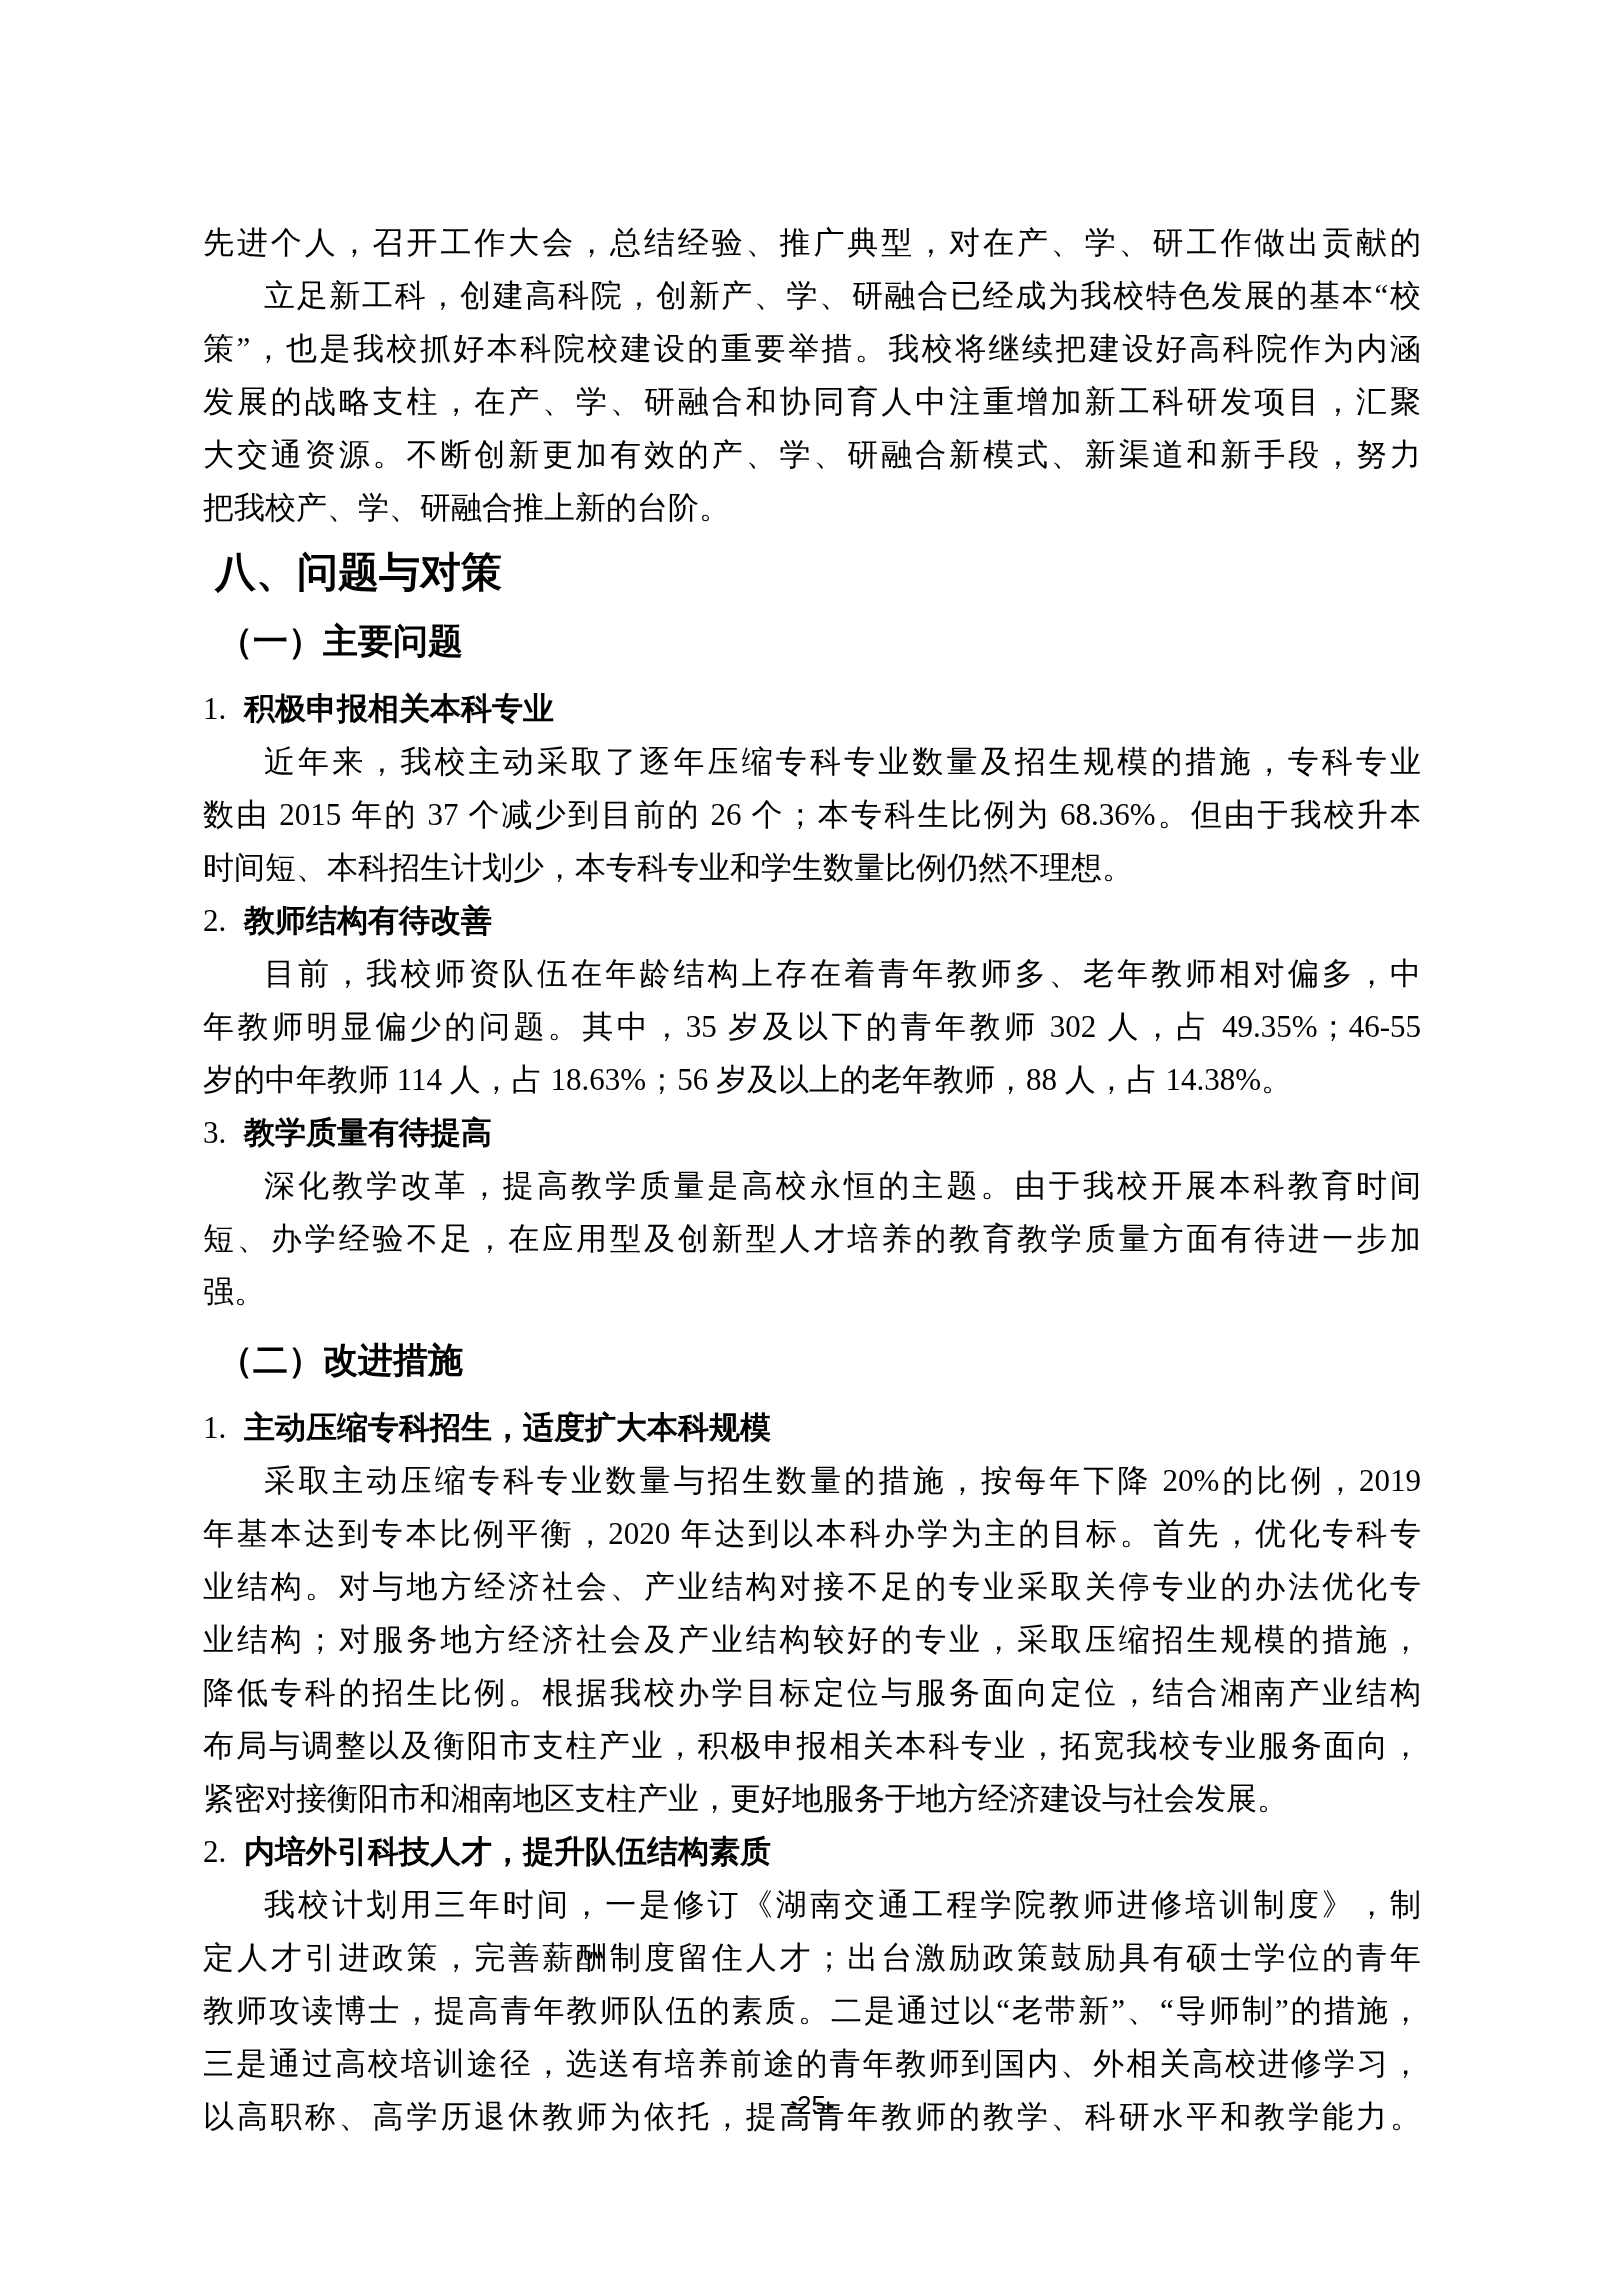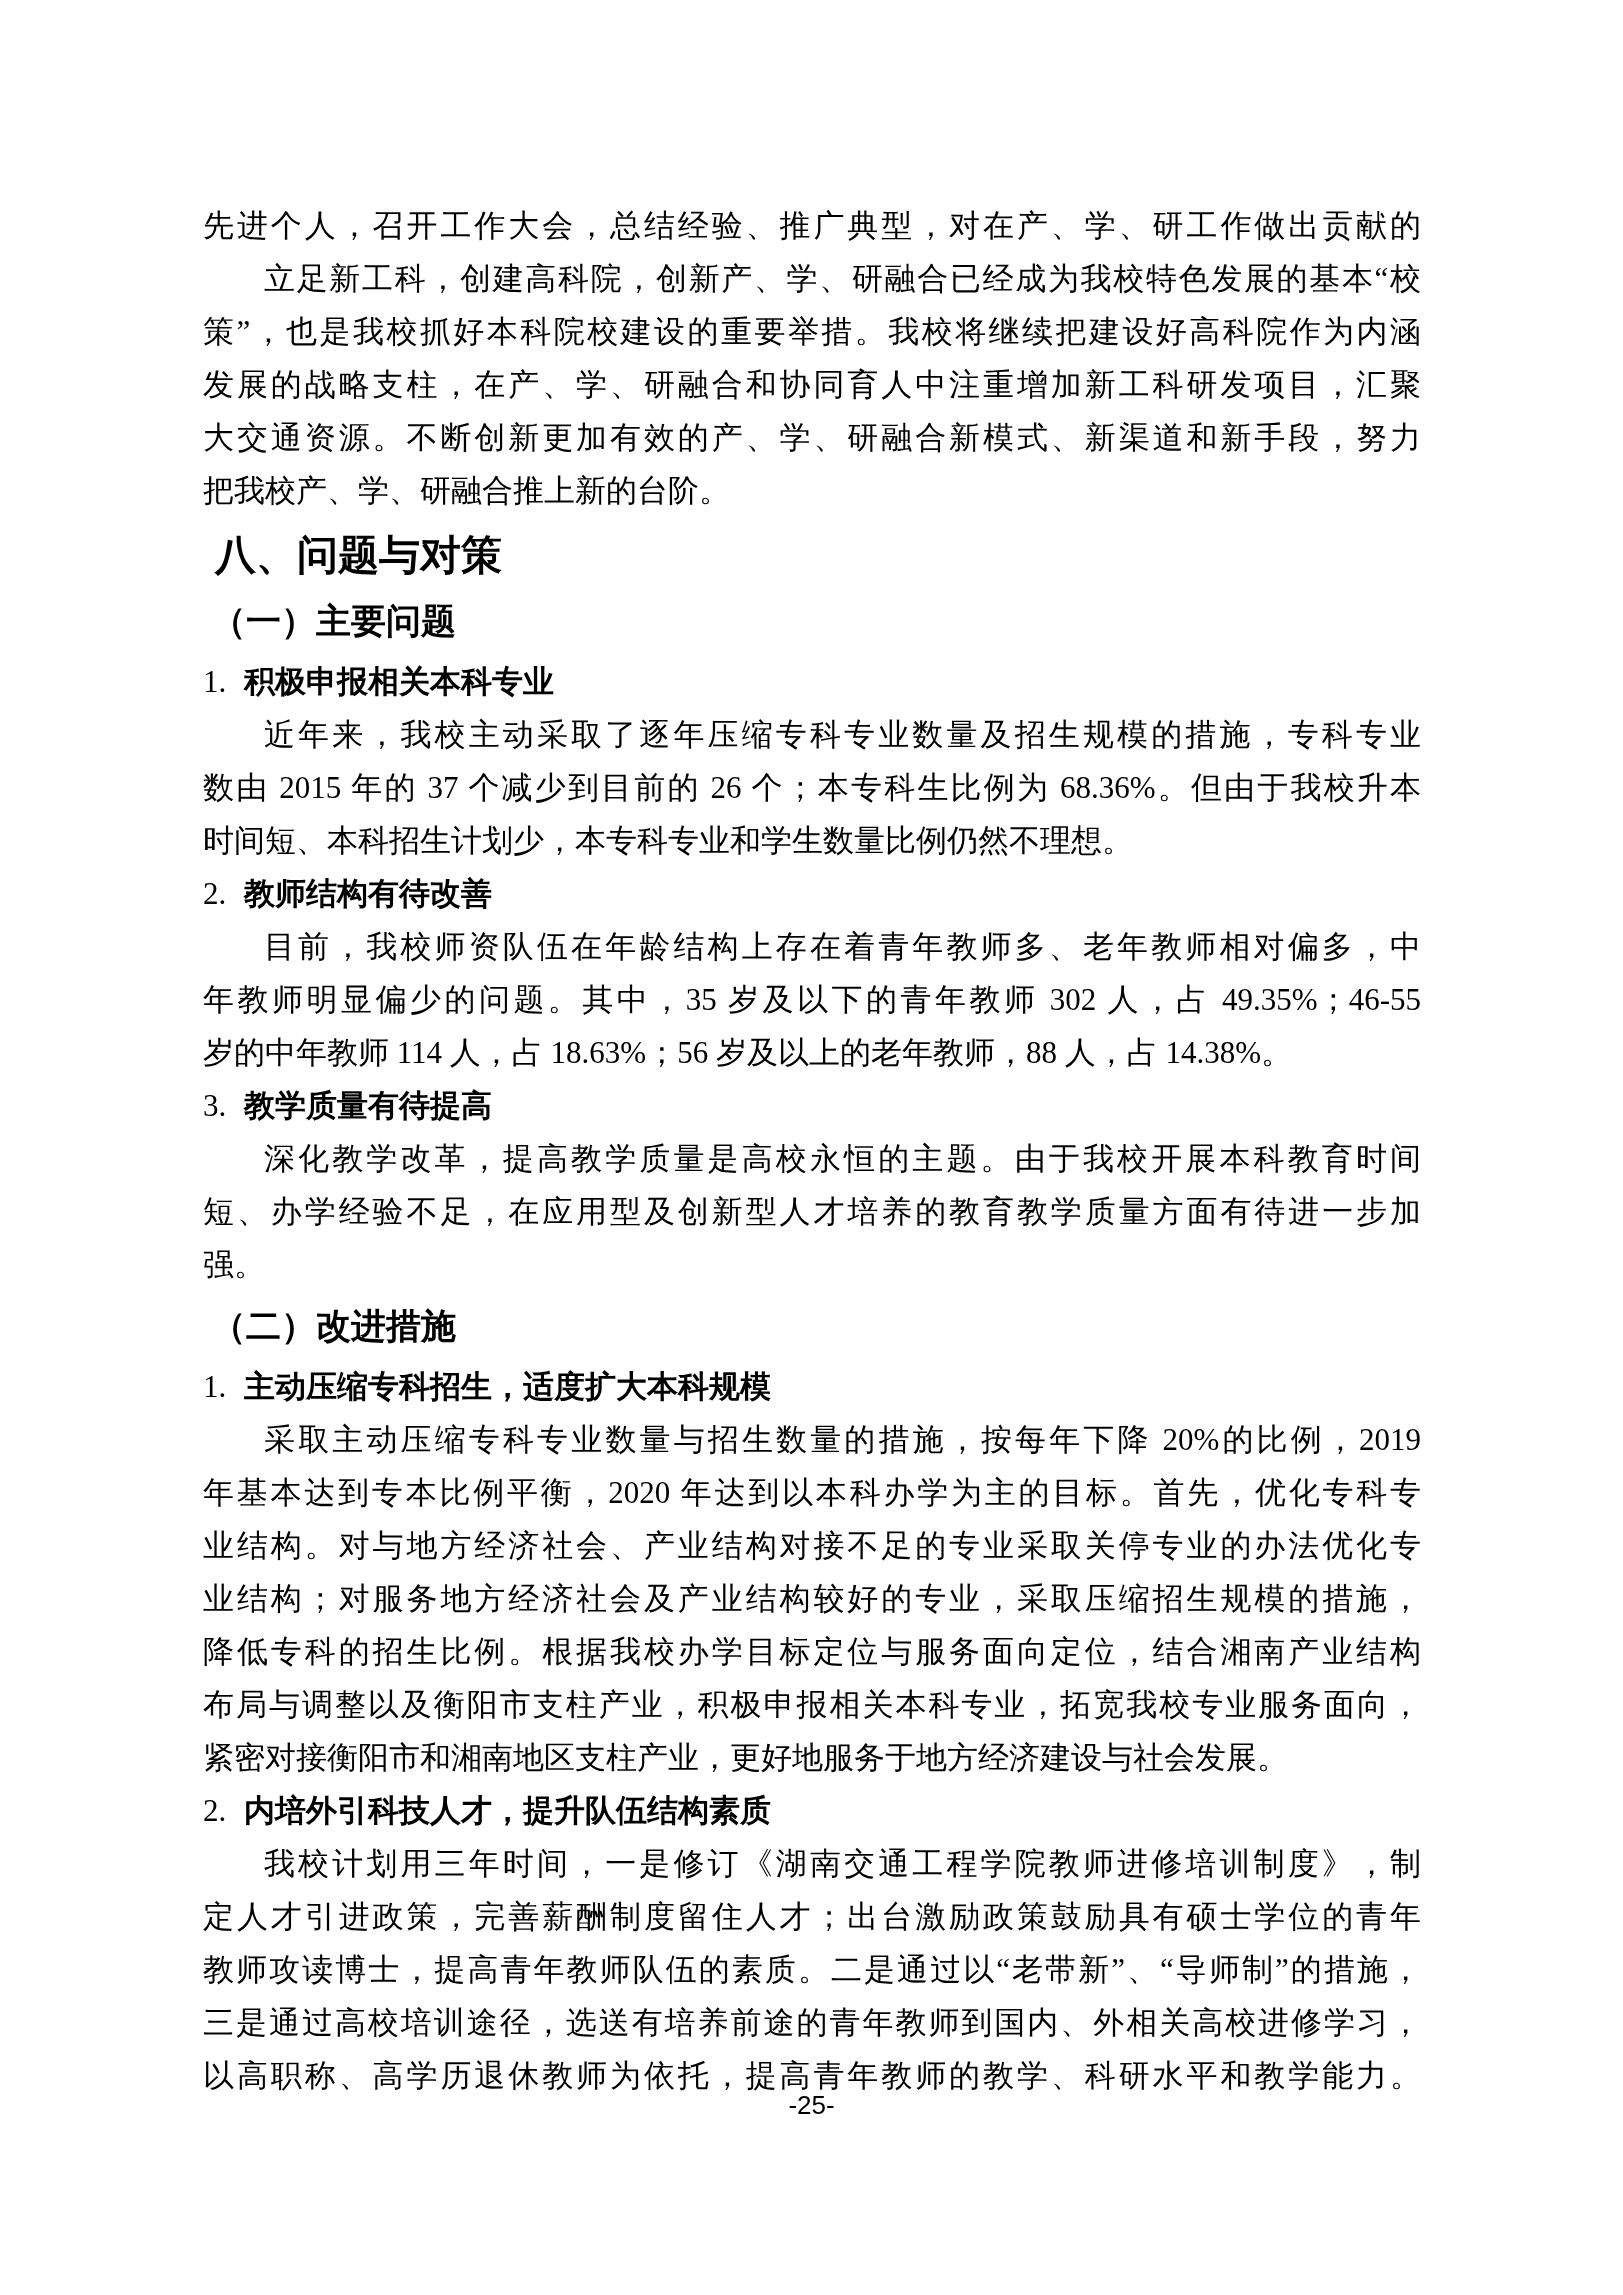--- a/index.html
+++ b/index.html
@@ -12,21 +12,21 @@
     width: 1623px;
     height: 2295px;
     background: #ffffff;
     color: #000000;
     font-family: "Liberation Serif", "DejaVu Serif", serif;
     overflow: hidden;
   }
   .content {
     position: absolute;
     left: 203px;
-    top: 199px;
+    top: 216px;
     width: 1218px;
   }
   .para { margin: 0; }
   .line {
     font-size: 31px;
     line-height: 53px;
     text-align: justify;
     text-align-last: justify;
     text-justify: inter-character;
     color: #000000;
@@ -35,21 +35,21 @@
   .indent { text-indent: 61px; }
   .doc-h1 {
     margin: 12px;
     font-family: "Liberation Sans", "DejaVu Sans", sans-serif;
     font-weight: bold;
     font-size: 41px;
     line-height: 53px;
     text-align: left;
   }
   .doc-h2 {
-    margin: 8px;
+    margin: 15px;
     font-family: "Liberation Sans", "DejaVu Sans", sans-serif;
     font-weight: bold;
     font-size: 35px;
     line-height: 53px;
     text-align: left;
   }
   .doc-h3 {
     margin: 0;
     font-family: "Liberation Sans", "DejaVu Sans", sans-serif;
     font-weight: bold;

